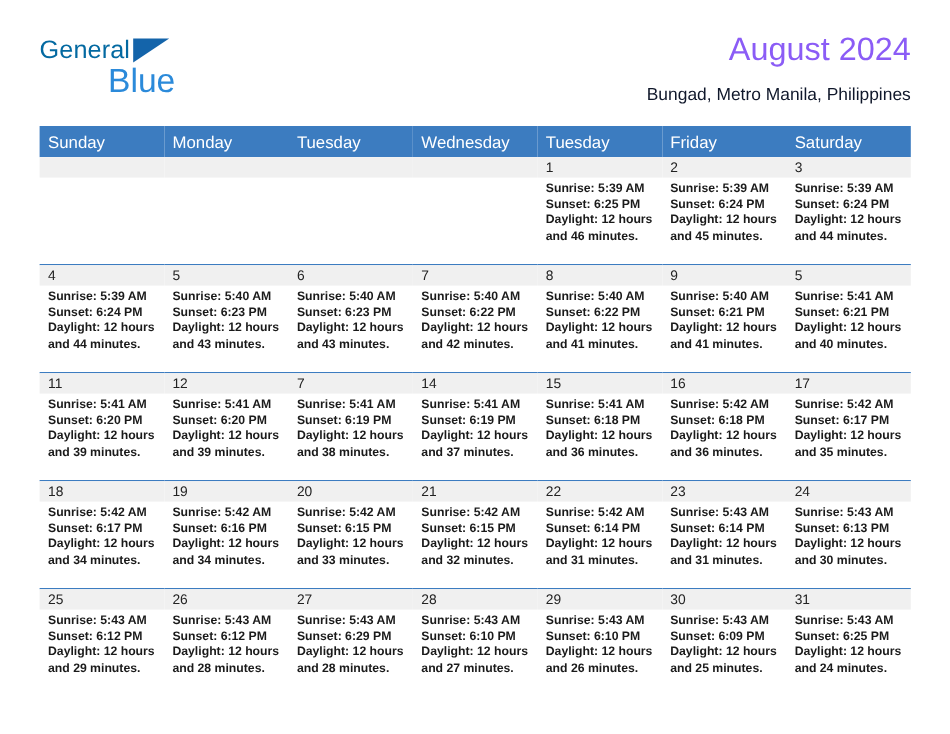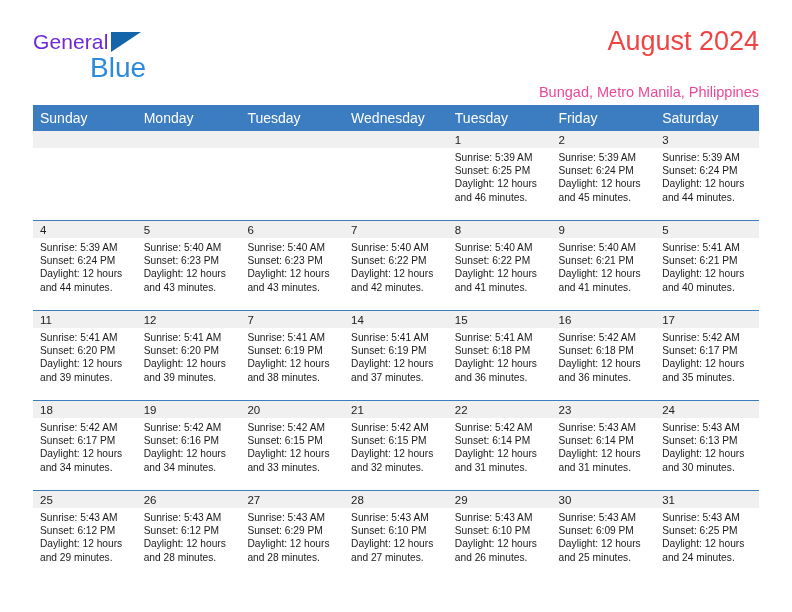--- a/index.html
+++ b/index.html
@@ -35,21 +35,21 @@
     top: 4px;
     width: 200px;
     height: 62px;
   }
   .logo-general {
     position: absolute;
     left: 0;
     top: 0;
     font-size: 21px;
     letter-spacing: 0.1px;
-    color: #6d28d9;
+    color: #0369a1;
     font-family: "Liberation Sans", sans-serif;
   }
   .logo-triangle {
     position: absolute;
     left: 78px;
     top: 2px;
     width: 0;
     height: 0;
     border-left: 30px solid #1464aa;
     border-bottom: 20px solid transparent;
@@ -60,30 +60,30 @@
     top: 22px;
     font-size: 28px;
     color: #2b8ada;
     font-family: "Liberation Sans", sans-serif;
   }
   .title {
     position: absolute;
     right: 0;
     top: 0;
     font-size: 27px;
-    color: #ef4444;
+    color: #8b5cf6;
     text-align: right;
     white-space: nowrap;
   }
   .subtitle {
     position: absolute;
     right: 0;
-    top: 58px;
+    top: 45px;
     font-size: 14.5px;
-    color: #ec4899;
+    color: #0f172a;
     text-align: left;
     white-space: nowrap;
   }
 
   
   .calendar {
     position: absolute;
     left: 33px;
     top: 105px;
     width: 726px;
@@ -127,20 +127,21 @@
     line-height: 14px;
   }
   .day-num-band.empty {
     background: #f0f0f0;
   }
   .day-info {
     padding: 3px 4px 0 7px;
     font-size: 10.2px;
     line-height: 13.2px;
     color: #1a1a1a;
+    font-weight: bold;
   }
   .day-info div {
     white-space: nowrap;
   }
   .day-info .daylight-wrap {
     white-space: normal;
   }
 </style>
 </head>
 <body>

